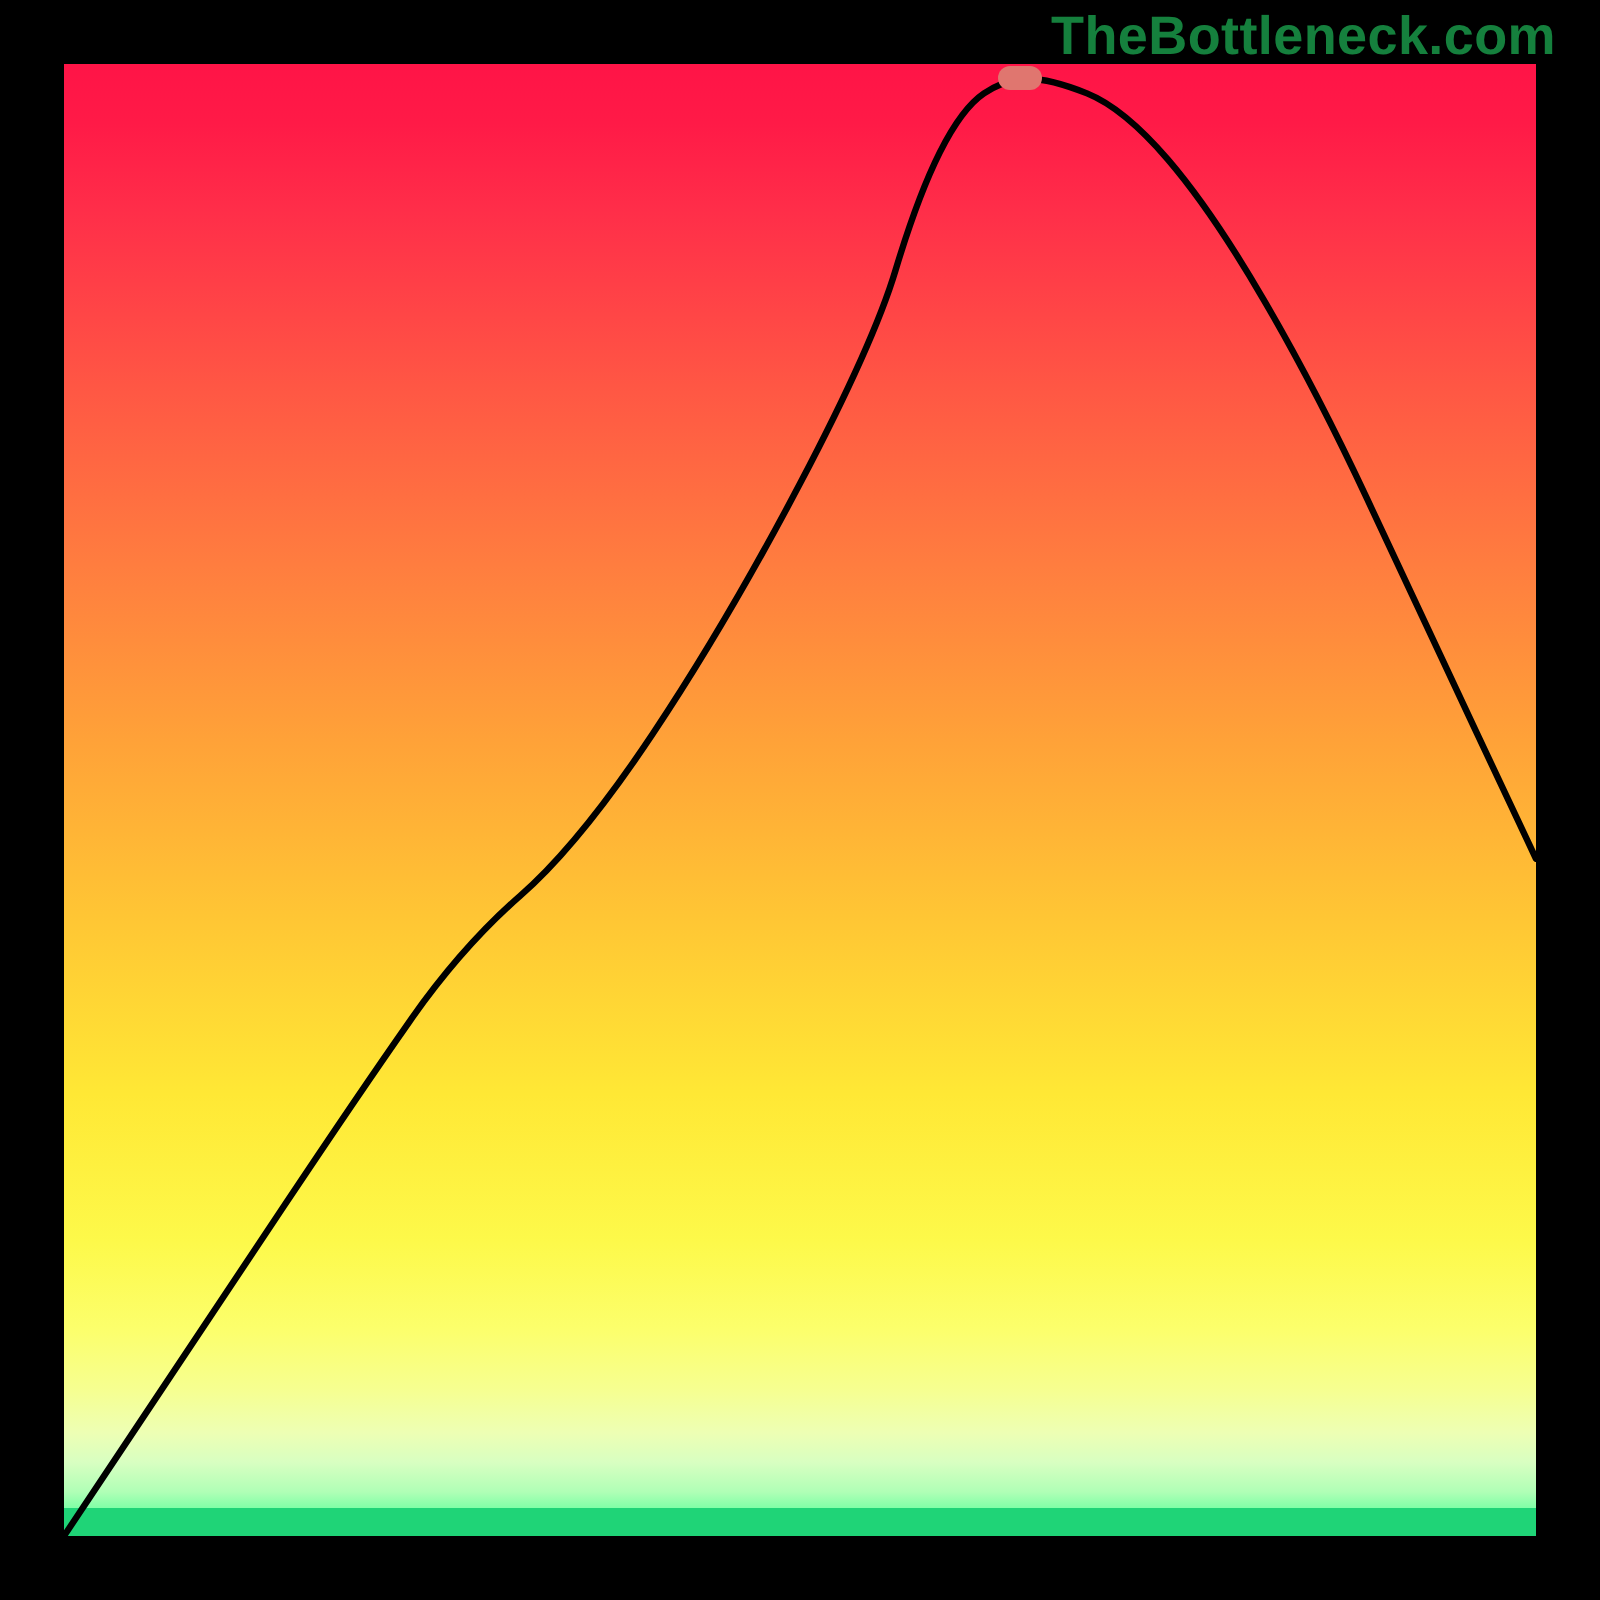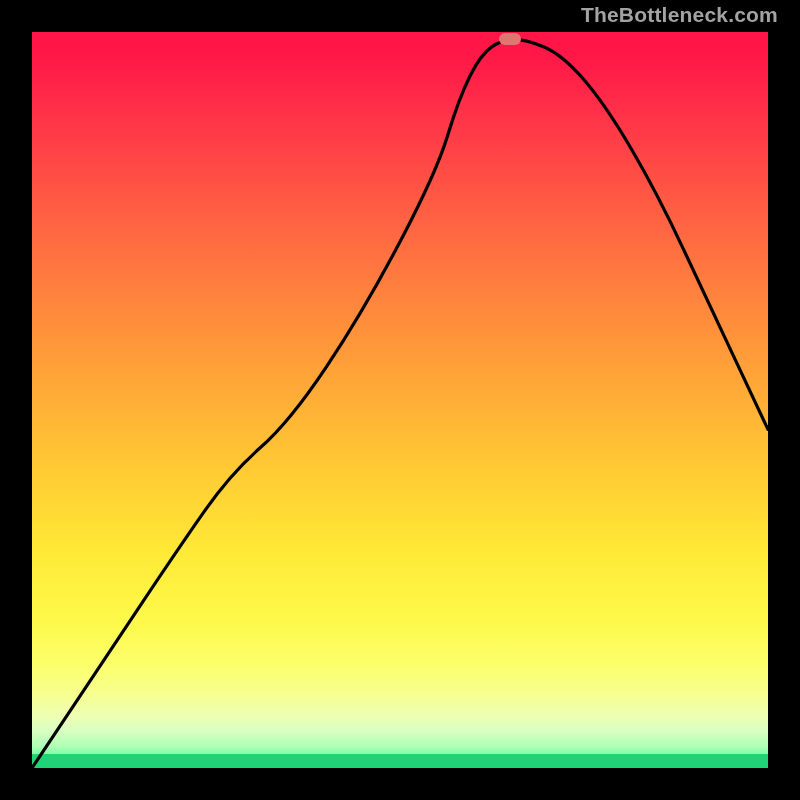--- a/index.html
+++ b/index.html
@@ -66,22 +66,22 @@
     width: 22px;
     height: 12px;
     border-radius: 6px;
     background: #e0766f;
     transform: translate(-50%, -50%);
   }
   .watermark {
     position: absolute;
     top: 3px;
     right: 22px;
-    color: #a3a3a3;
-    font-size: 21px;
+    color: #15803d;
+    font-size: 27px;
     font-weight: 600;
     letter-spacing: 0.2px;
   }
 </style>
 </head>
 <body>
 
 <div class="frame">
   <div class="watermark">TheBottleneck.com</div>
 

